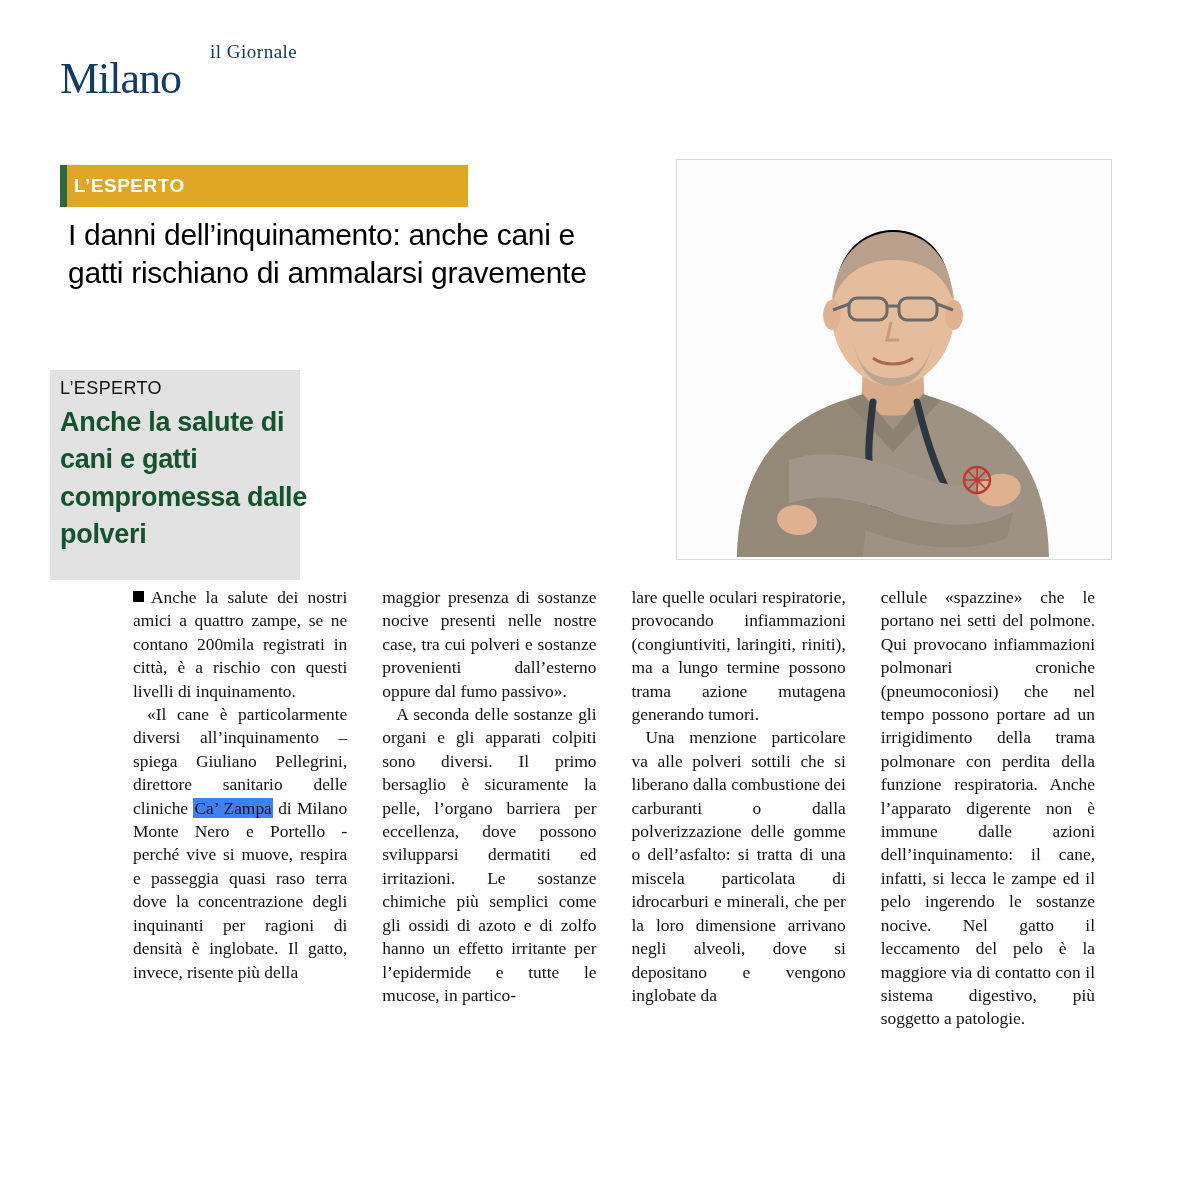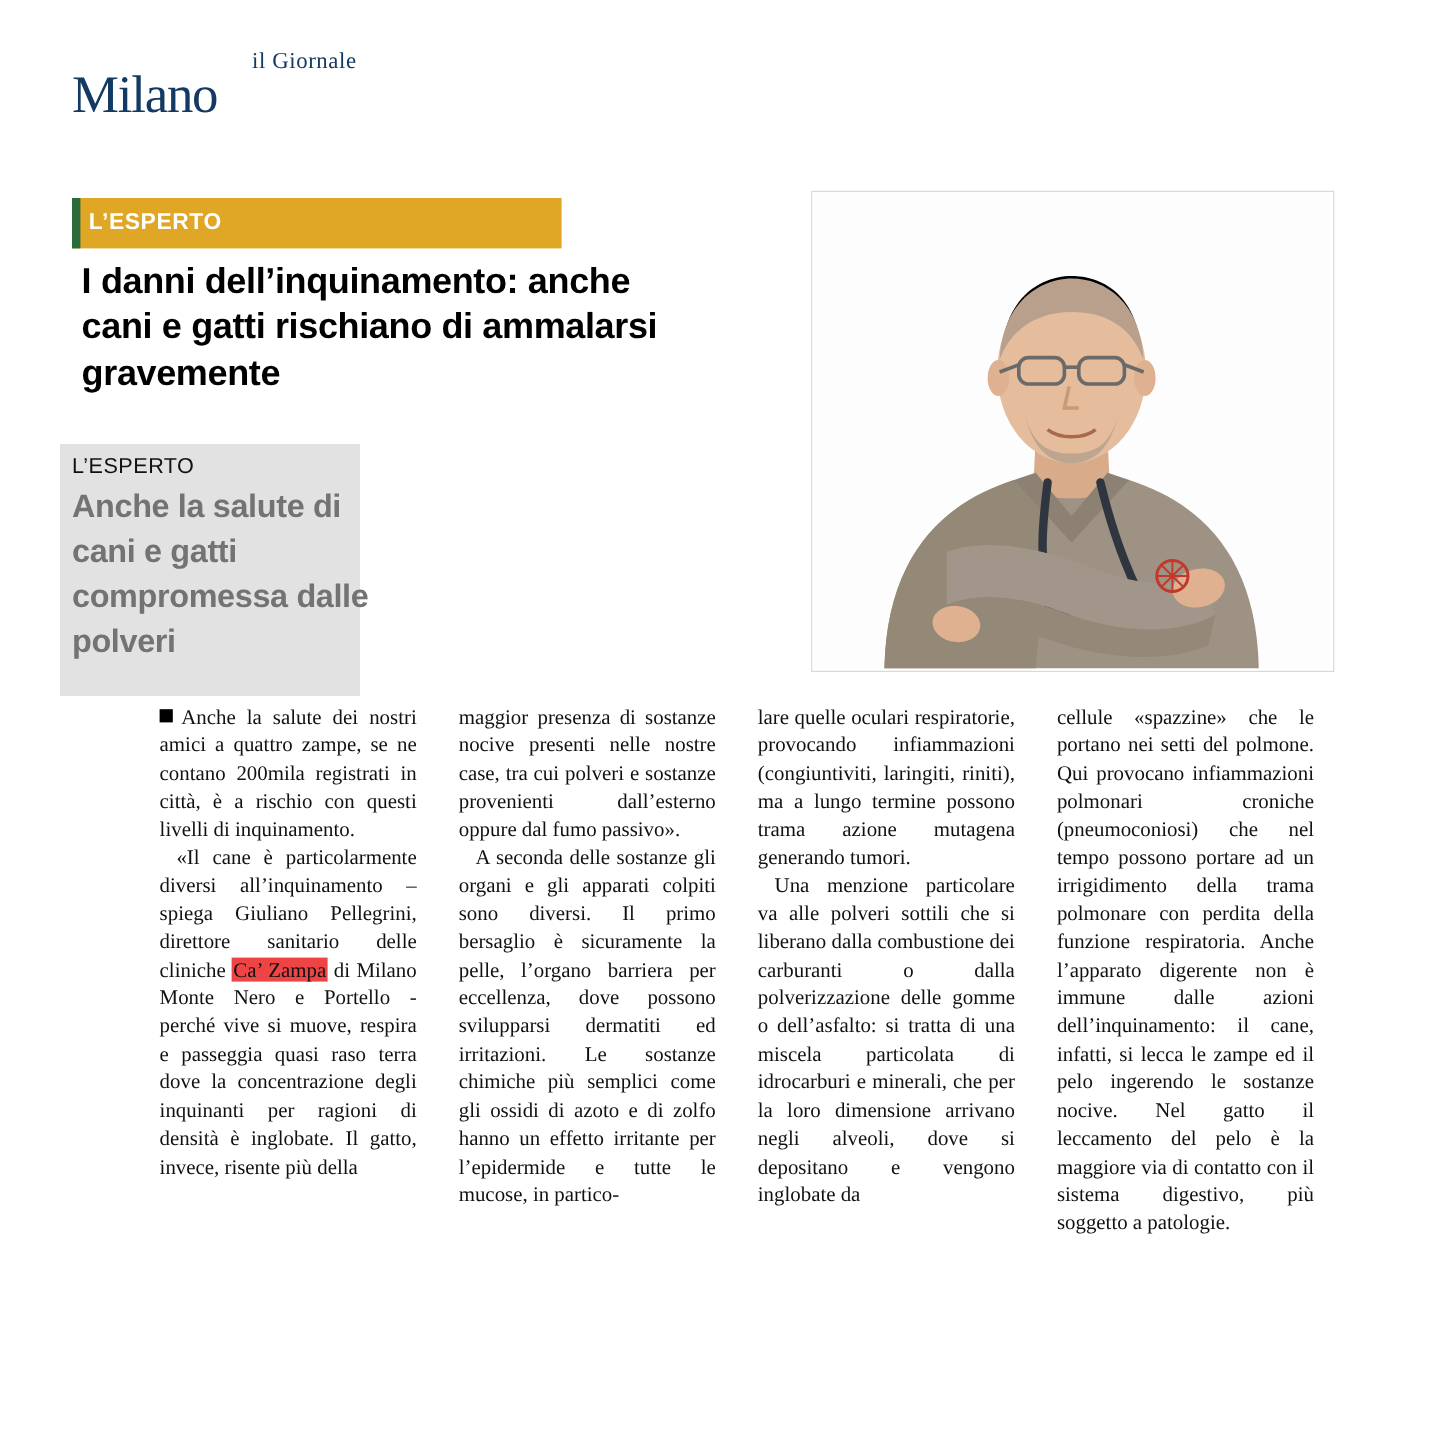--- a/index.html
+++ b/index.html
@@ -76,21 +76,21 @@
   }
 
   
   .headline {
     position: absolute;
     left: 68px;
     top: 216px;
     width: 520px;
     font-family: "Liberation Sans", sans-serif;
     font-size: 30px;
-    font-weight: bold;
+    font-weight: normal;
     line-height: 1.28;
     color: #000000;
     letter-spacing: -0.3px;
   }
 
   
   .grey-block {
     position: absolute;
     left: 50px;
     top: 370px;
@@ -110,21 +110,21 @@
   }
   .sub-headline {
     position: absolute;
     left: 60px;
     top: 404px;
     width: 250px;
     font-family: "Liberation Sans", sans-serif;
     font-size: 27px;
     font-weight: bold;
     line-height: 1.38;
-    color: #737373;
+    color: #14532d;
     letter-spacing: -0.3px;
   }
 
   
   .photo {
     position: absolute;
     left: 676px;
     top: 159px;
     width: 434px;
     height: 399px;
@@ -161,21 +161,21 @@
   .col p + p { text-indent: 14px; }
   .sq {
     display: inline-block;
     width: 11px;
     height: 11px;
     background: #000;
     margin-right: 7px;
     vertical-align: 1px;
   }
   .hl {
-    background: #ef4444;
+    background: #3b82f6;
     padding: 0 1px;
   }
 </style>
 </head>
 <body>
 
 <div class="page">
 
   <div class="masthead">
     <div class="sub">il Giornale</div>

